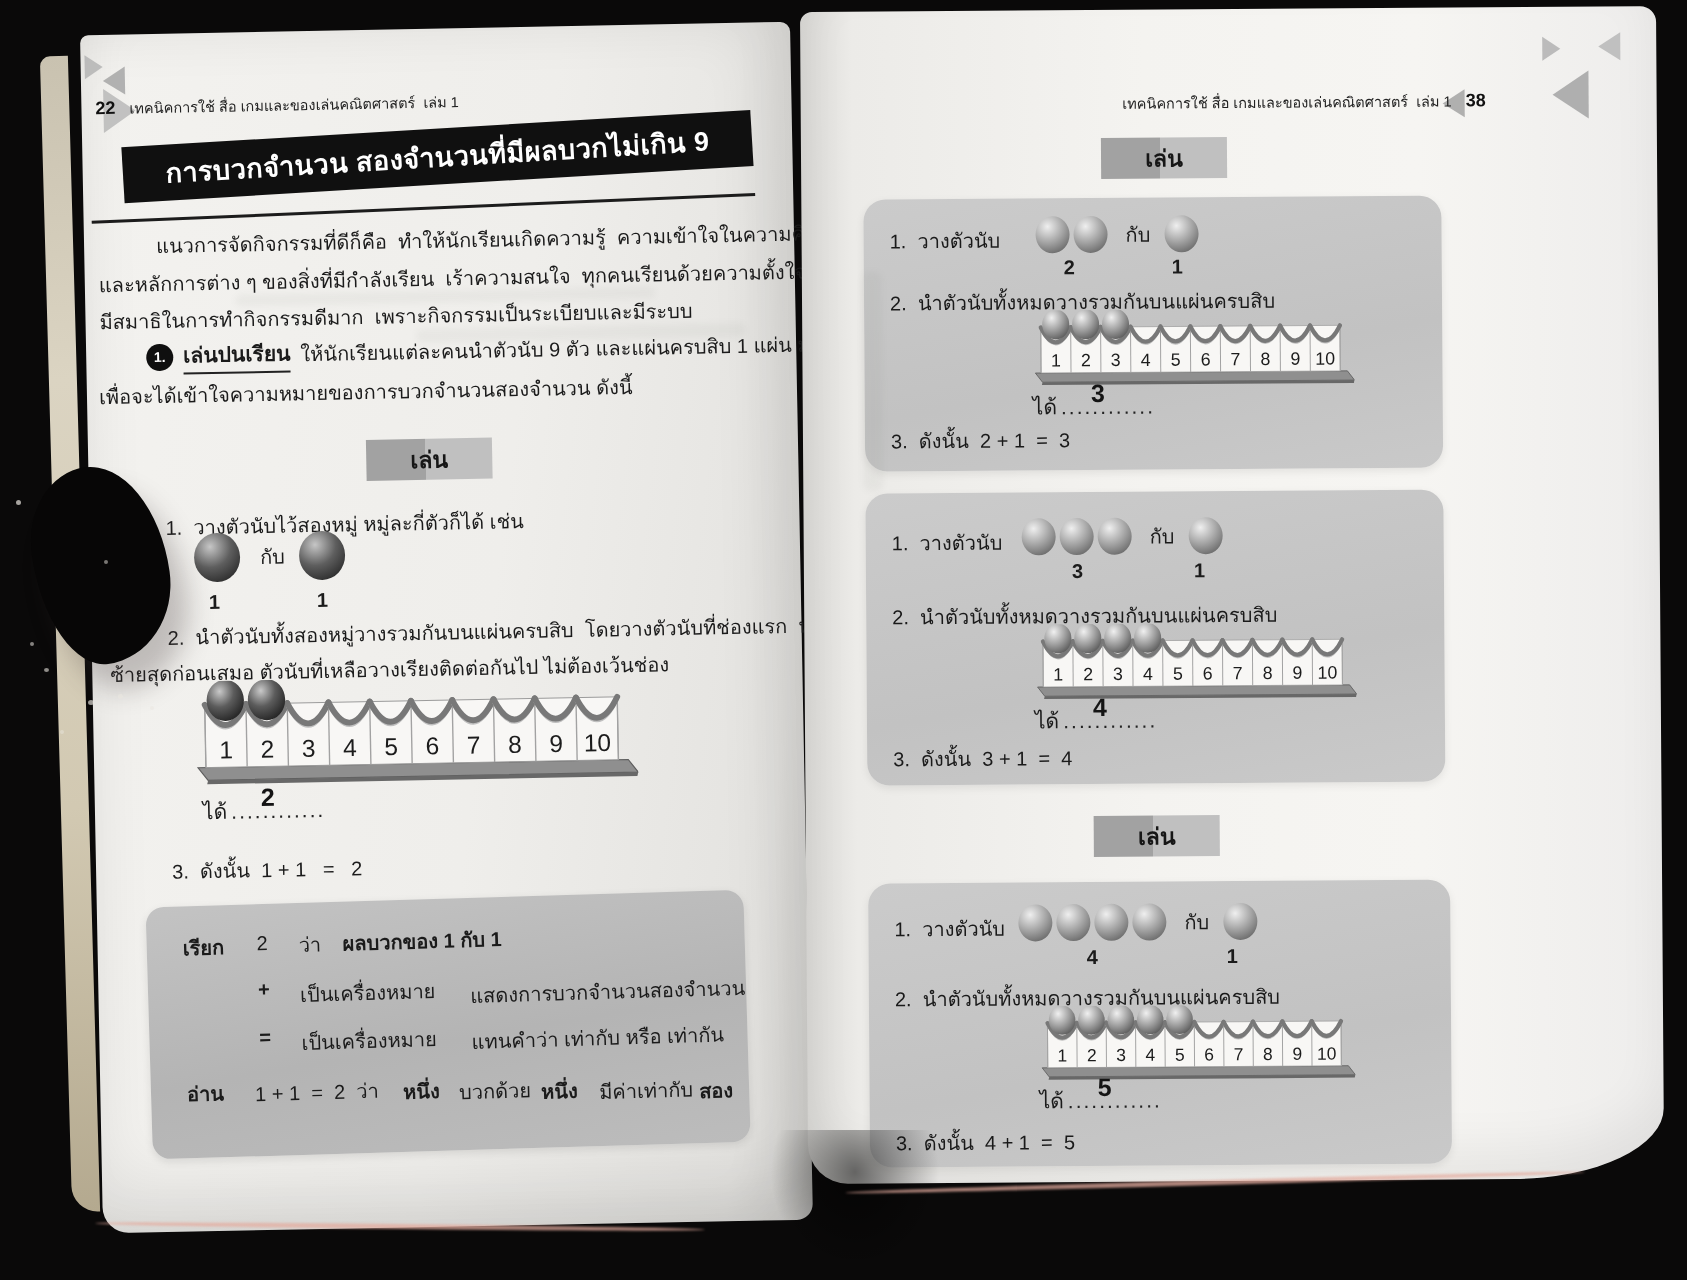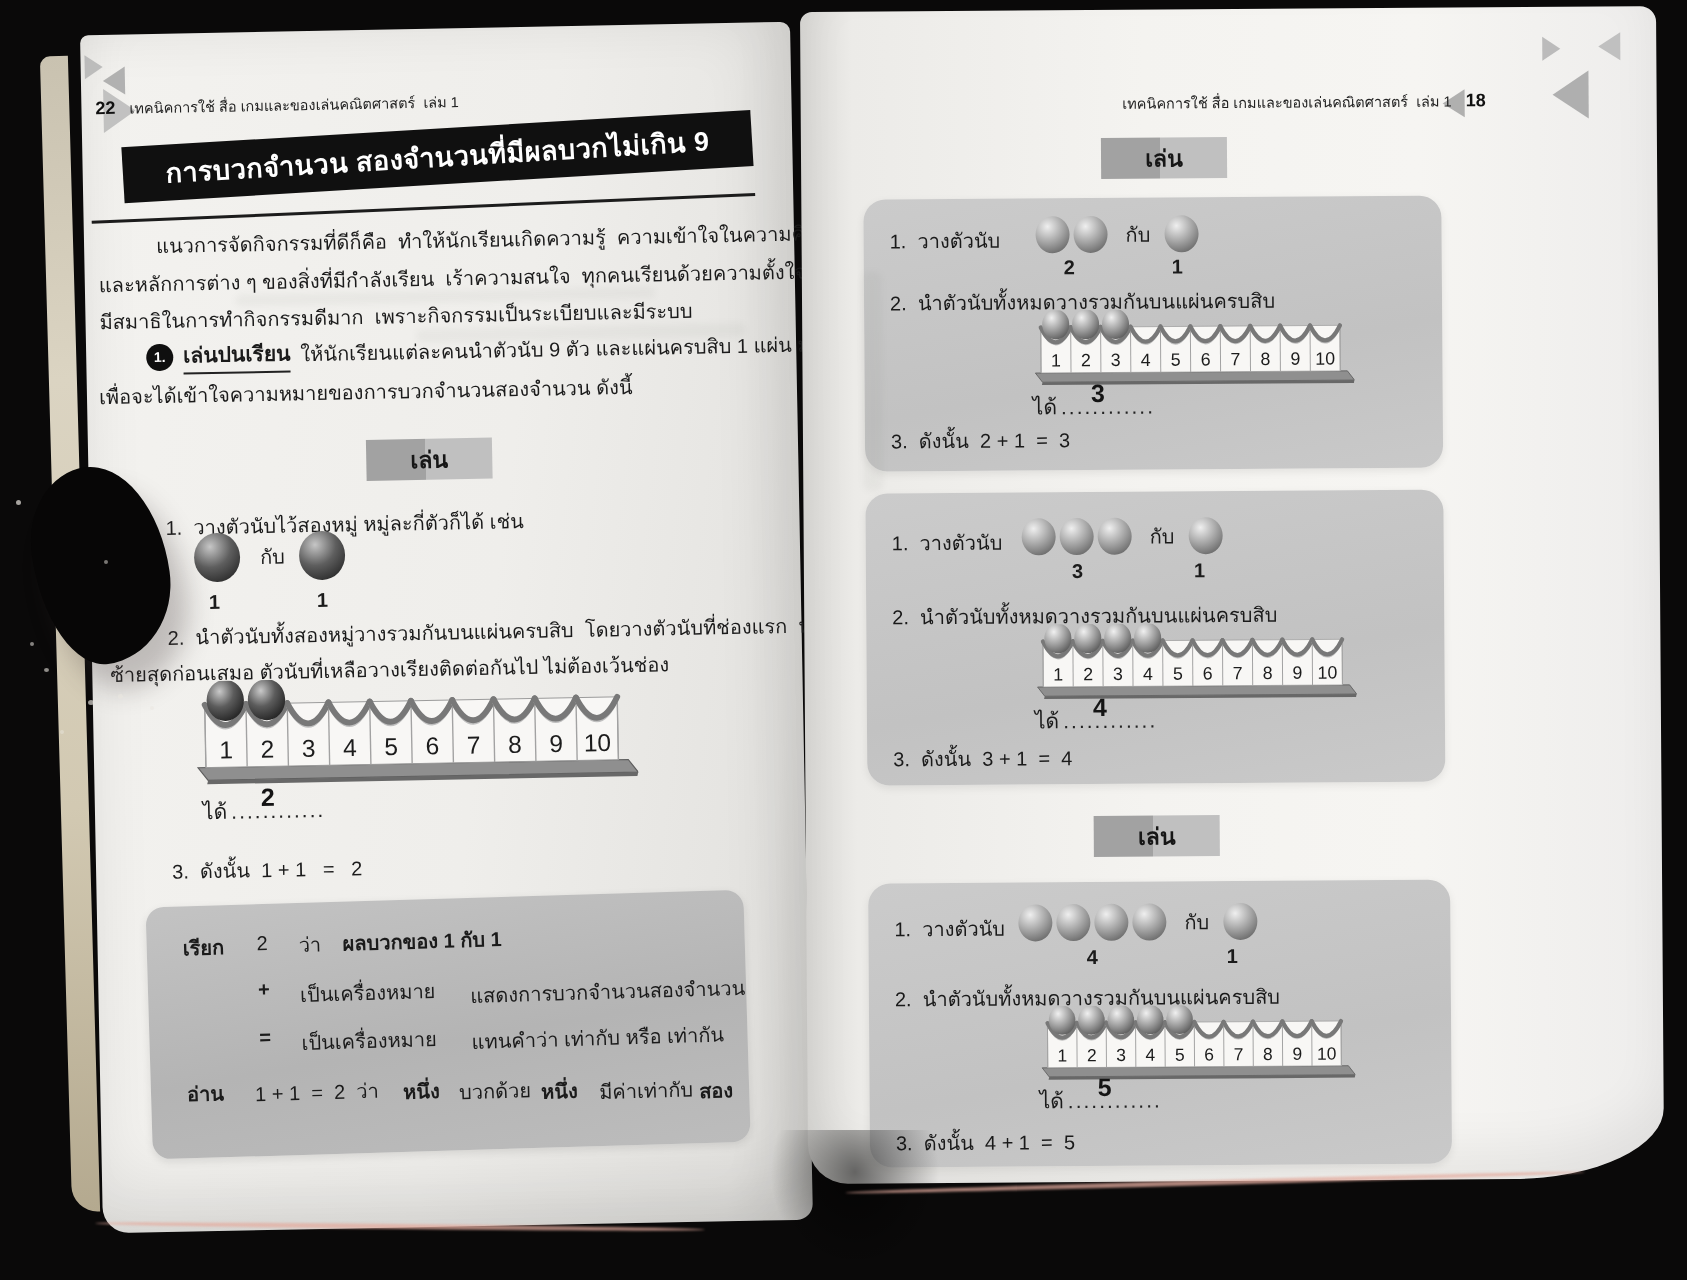--- a/index.html
+++ b/index.html
@@ -232,21 +232,21 @@
 
   <div class="page right-page">
 
     <div class="tri tri-r" style="left:742px;top:30px;border-left-color:#aeaeae;opacity:.8;"></div>
     <div class="tri tri-l" style="left:798px;top:26px;border-right-color:#b4b4b4;opacity:.8;"></div>
     <div class="tri tri-l" style="left:752px;top:64px;border-top-width:24px;border-bottom-width:24px;border-right-width:36px;border-right-color:#a3a3a3;opacity:.85;"></div>
     <div class="tri tri-l" style="left:642px;top:82px;border-right-color:#9f9f9f;opacity:.8;"></div>
 
     <div class="hdr" style="left:180px;top:82px;width:505px;justify-content:flex-end;z-index:2;">
       <span class="htext t">เทคนิคการใช้ สื่อ เกมและของเล่นคณิตศาสตร์  เล่ม 1</span>
-      <span class="pnum t">18</span>
+      <span class="pnum t">38</span>
     </div>
 
     <div class="play-label" style="left:300px;top:128px;">
       <span class="t">เล่น</span>
     </div>
 
     <div class="rp-box" style="left:62px;top:188px;width:578px;height:272px;">
       <span class="step t" style="left:26px;top:26px;">1.  วางตัวนับ</span>
       <div class="ballrow" style="left:172px;top:18px;">
         <span style="display:flex;">

